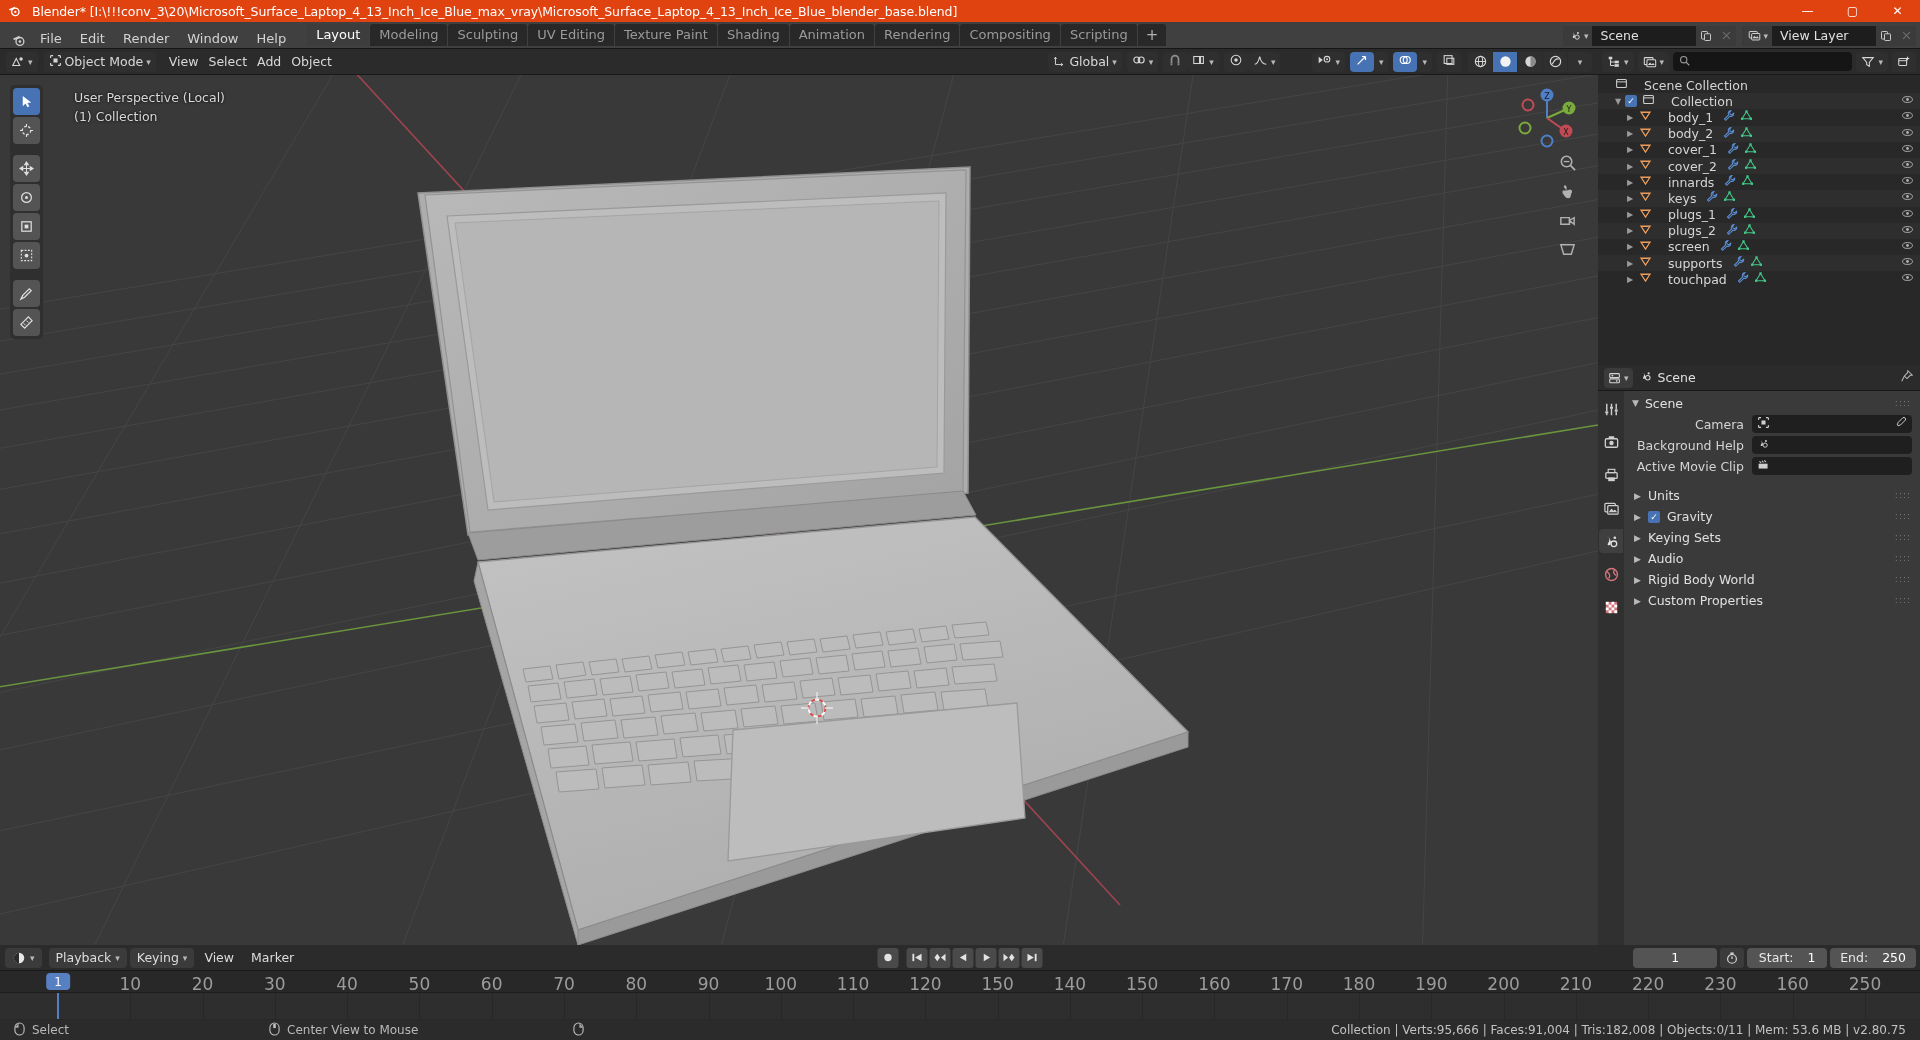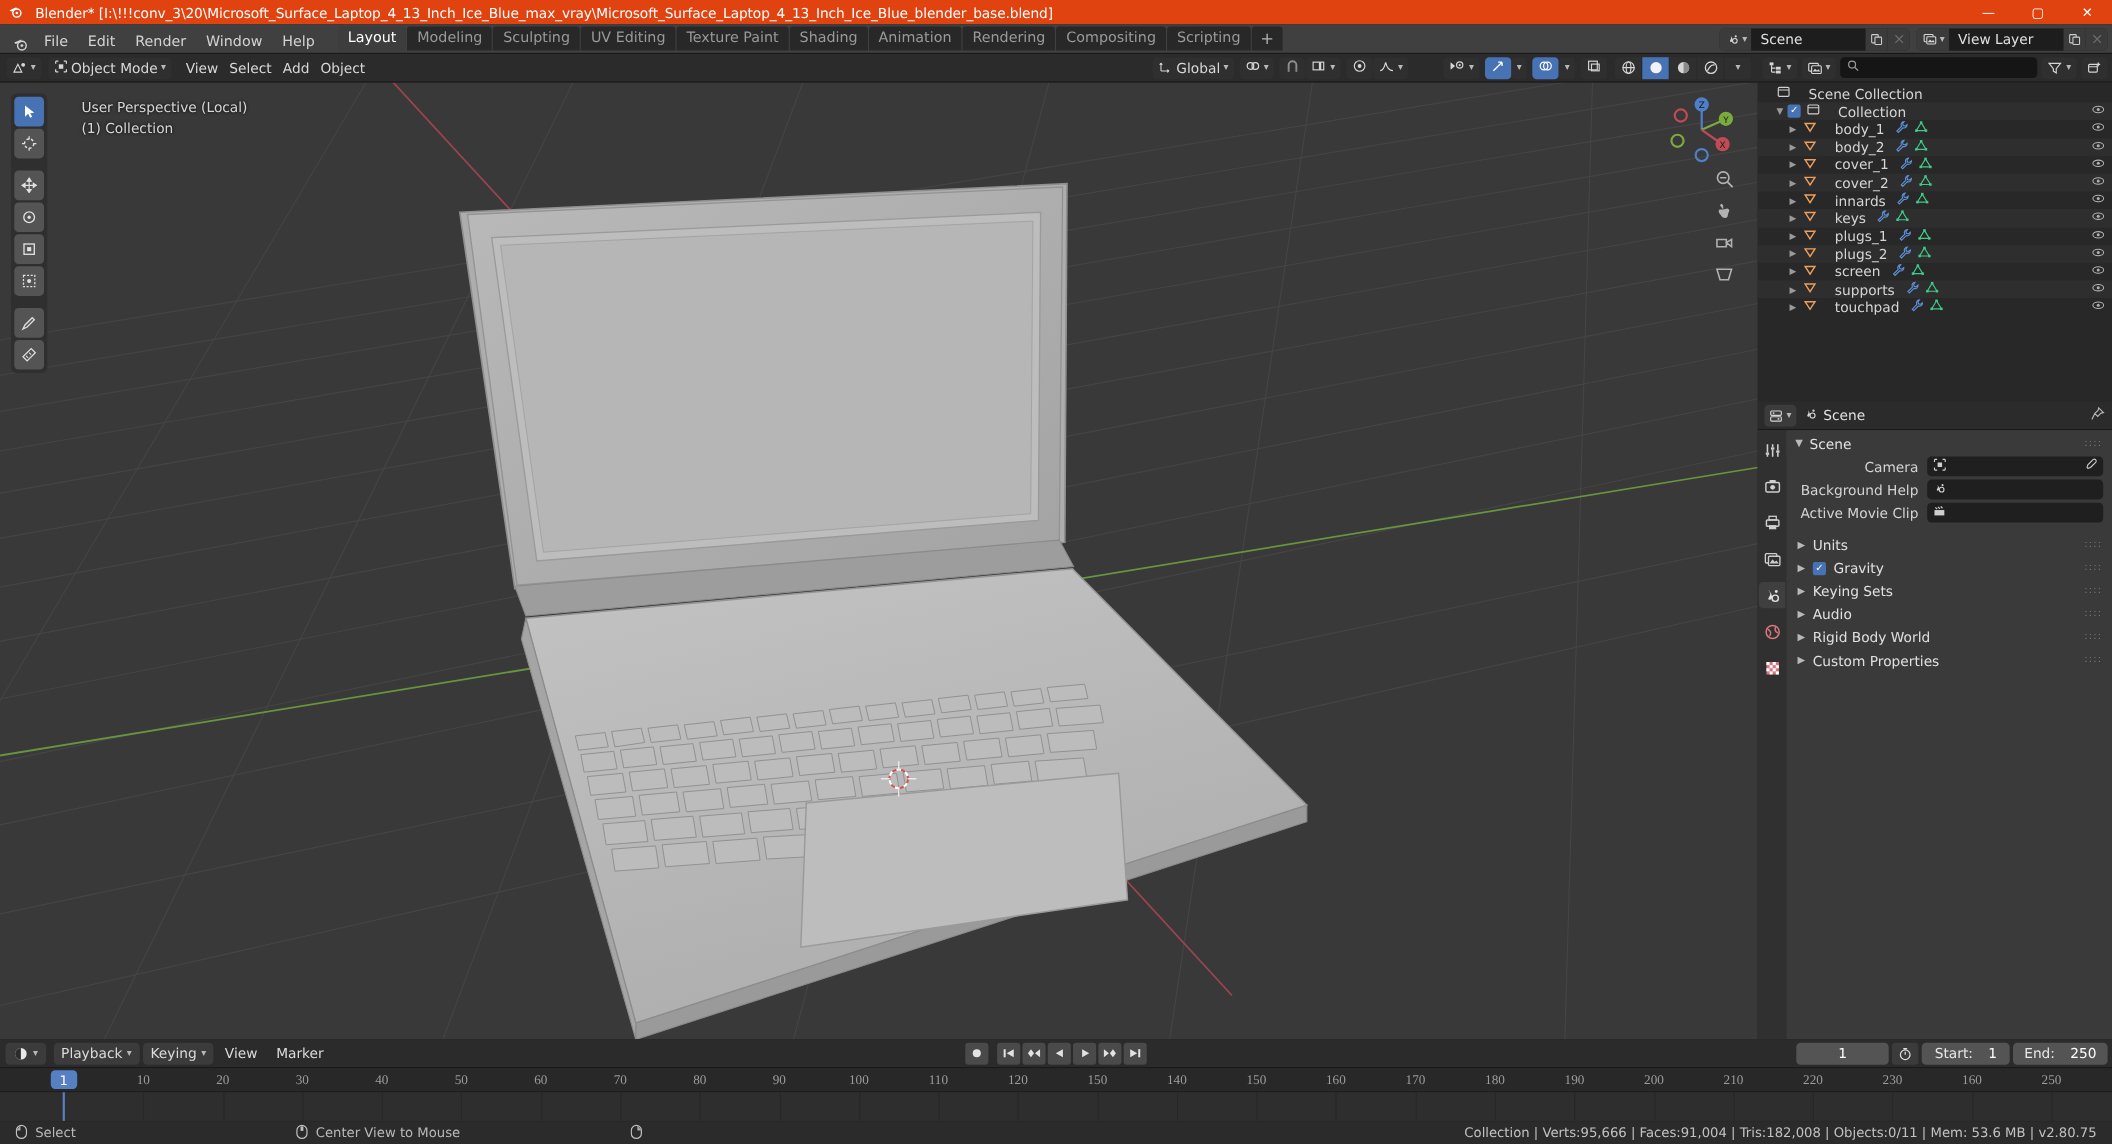--- a/index.html
+++ b/index.html
@@ -214,21 +214,21 @@
   .num-field {
     height: 20px; background: #545454; border-radius: 4px; display: flex;
     align-items: center; justify-content: center; font-size: 12.5px; color: #fff;
     padding: 0 10px; min-width: 80px; gap: 14px;
   }
   .num-field .lbl { color: #e8e8e8; }
   .tl-ruler {
     position: relative; height: 22px; background: #282828; overflow: hidden;
     border-bottom: 1px solid #1d1d1d;
   }
-  .tick { position: absolute; top: 3px; font-size: 12px; color: #9c9c9c; transform: translateX(-50%); font-family: Liberation Serif, serif; }
+  .tick { position: absolute; top: 3px; font-size: 17px; color: #9c9c9c; transform: translateX(-50%); }
   .tl-track { position: relative; height: 26px; background: #2e2e2e; }
   .tl-gridline { position: absolute; top: 0; bottom: 0; width: 1px; background: #272727; }
   .playhead { position: absolute; top: 0; width: 2px; background: #5680c2; height: 100%; }
   .playhead-badge {
     position: absolute; top: 2px; height: 17px; background: #5680c2; color: #fff;
     border-radius: 4px; display: flex; align-items: center; justify-content: center;
     font-size: 12px; padding: 0 8px; transform: translateX(-50%);
   }
 
   

